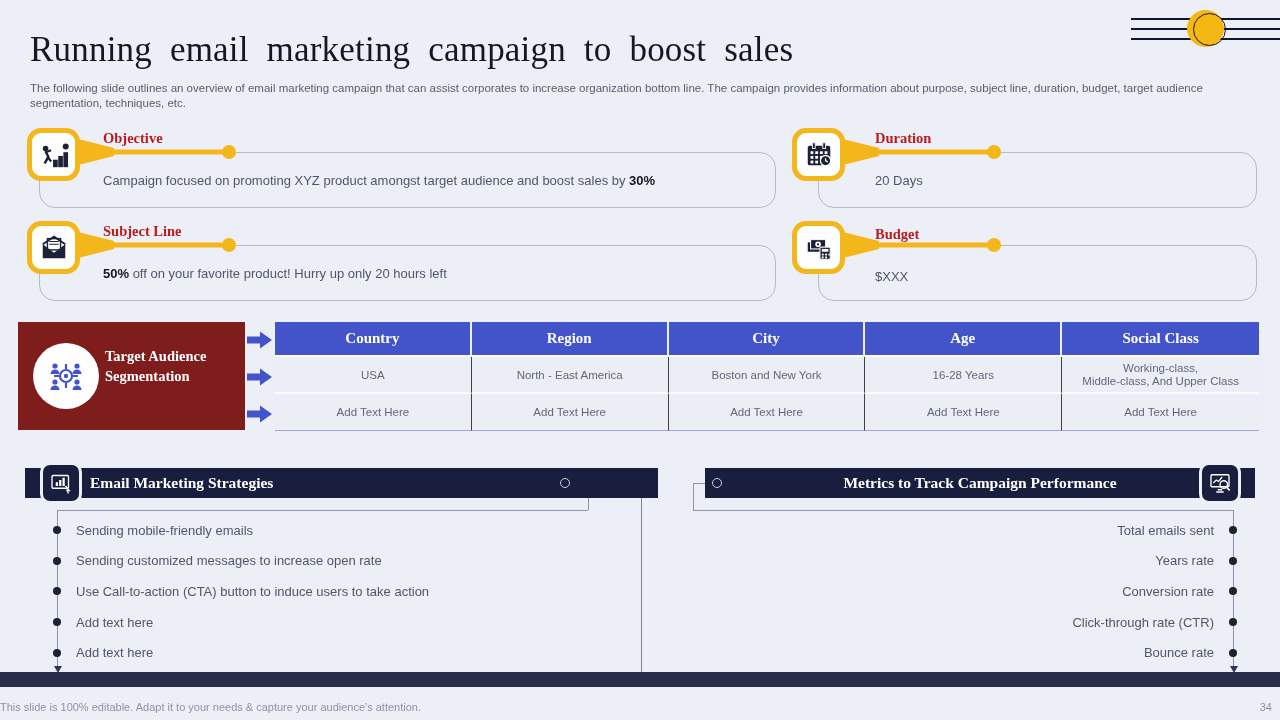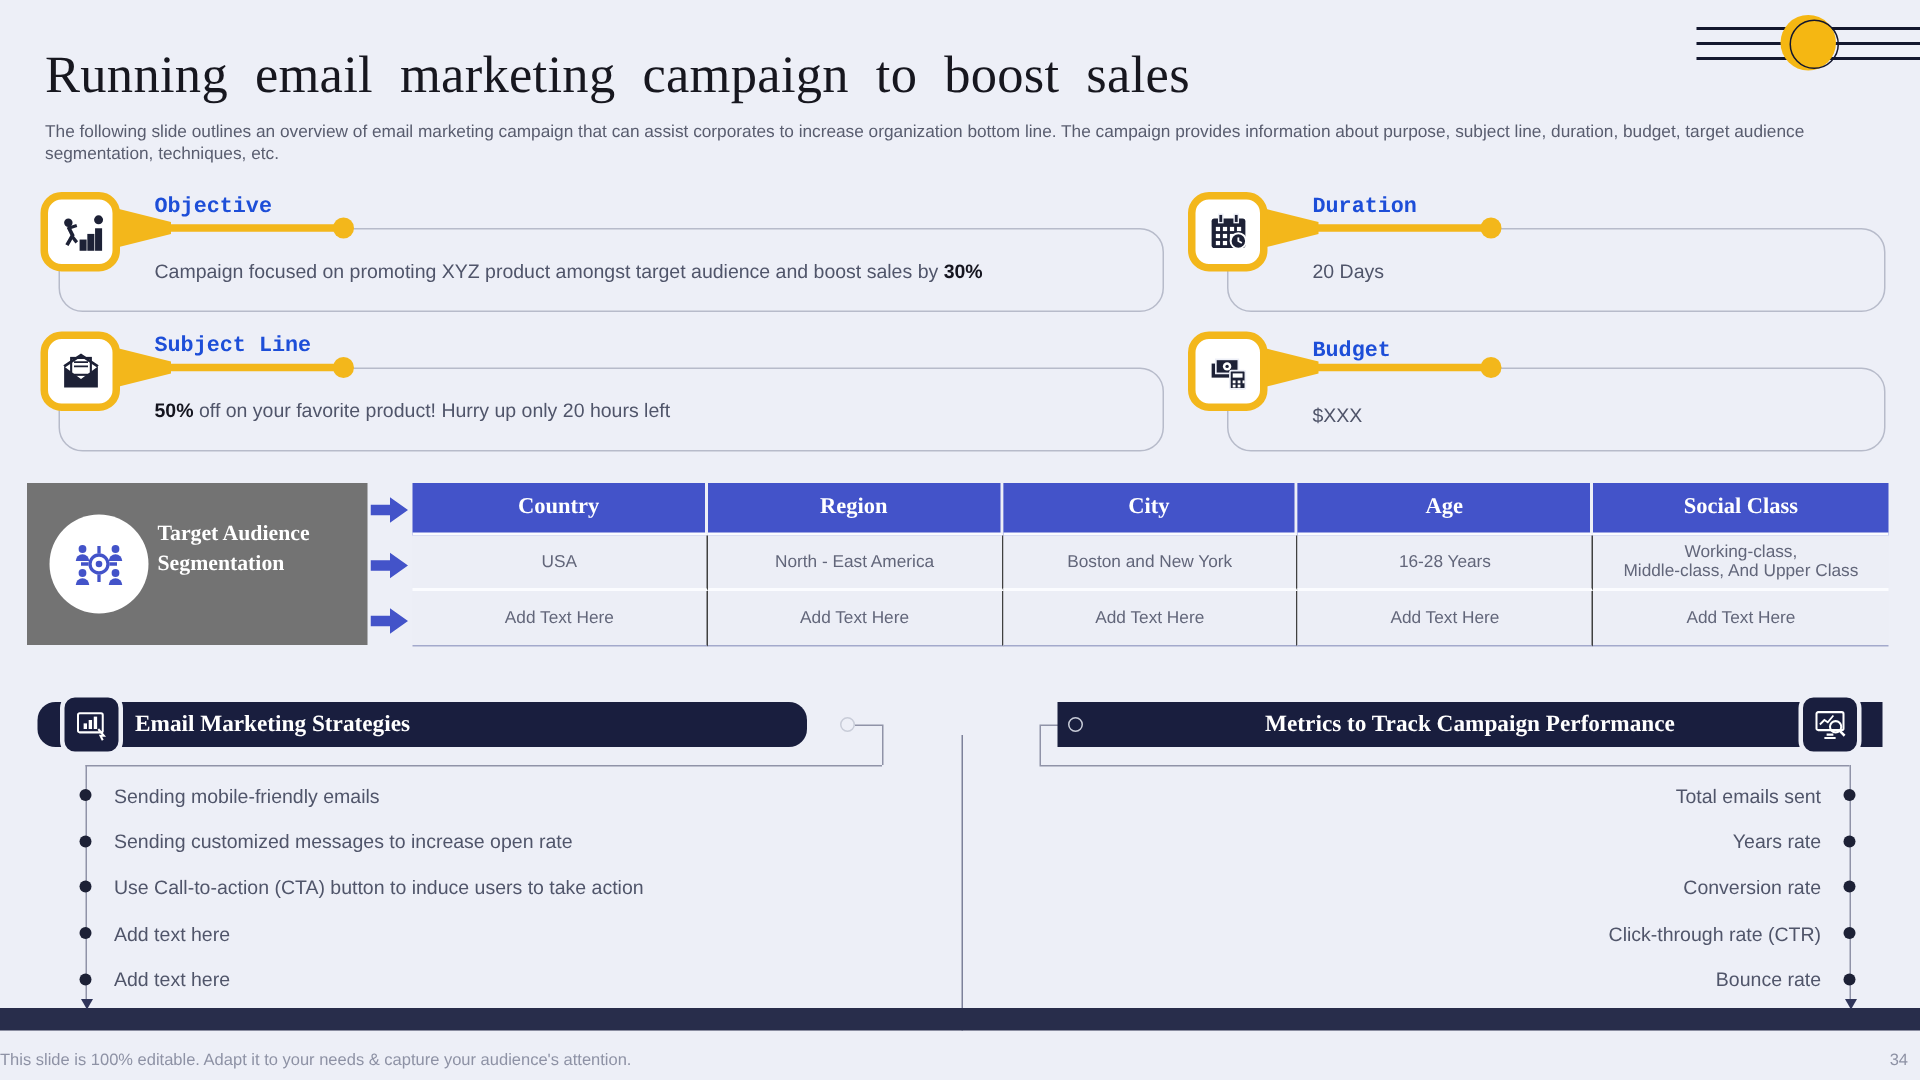--- a/index.html
+++ b/index.html
@@ -15,28 +15,28 @@
   .decor-line { position:absolute; height:2px; background:#13172e; left:1131px; width:149px; }
   .decor-circle-fill { position:absolute; left:1187px; top:10px; width:37px; height:37px;
                        border-radius:50%; background:#F5B712; }
   .decor-circle-ring { position:absolute; left:1193px; top:13px; width:33px; height:33px;
                        border-radius:50%; border:1.5px solid #13172e; }
 
   
   .co-box { position:absolute; height:56px; border:1px solid #b7bbca; border-radius:16px; }
   .co-icon { position:absolute; width:53px; height:53px; background:#fff; border:5px solid #F3B71B;
              border-radius:14px; display:flex; align-items:center; justify-content:center; z-index:3; }
-  .co-label { position:absolute; font-family:Liberation Mono, monospace; font-weight:bold;
-              font-size:14.5px; color:#1d4ed8; z-index:3; }
+  .co-label { position:absolute; font-family:Liberation Serif, serif; font-weight:bold;
+              font-size:14.5px; color:#b91c1c; z-index:3; }
   .co-text { position:absolute; font-size:13px; color:#50556a; z-index:2; }
   .co-text b { color:#15151f;margin-top:40px; }
   .co-pointer { position:absolute; z-index:2; }
 
   
-  .seg-box { position:absolute; left:18px; top:322px; width:227px; height:108px; background:#737373; }
+  .seg-box { position:absolute; left:18px; top:322px; width:227px; height:108px; background:#7f1d1d; }
   .seg-circle { position:absolute; left:15px; top:21px; width:66px; height:66px; background:#fff;
                 border-radius:50%; display:flex; align-items:center; justify-content:center; }
   .seg-label { position:absolute; left:87px; top:24px; width:125px; color:#fff;
                font-family:"Liberation Serif", serif; font-weight:bold; font-size:14.5px; line-height:20px; }
   .seg-arrow { position:absolute; left:247px; width:26px; height:22px; }
 
   
   .aud-table { position:absolute; left:275px; top:322px; width:984px; border-collapse:separate;
                border-spacing:0; table-layout:fixed; }
   .aud-table th { background:#4353C9; color:#fff; font-family:"Liberation Serif", serif;
@@ -247,21 +247,21 @@
       <tr>
         <td>Add Text Here</td>
         <td>Add Text Here</td>
         <td>Add Text Here</td>
         <td>Add Text Here</td>
         <td>Add Text Here</td>
       </tr>
     </tbody>
   </table>
 
-  <div class="sec-bar" style="left:25px; width:513px;border-radius:12px;">
+  <div class="sec-bar" style="left:25px; width:633px;">
     <div class="sec-title" style="padding-left:65px;">Email Marketing Strategies</div>
   </div>
   <div class="sec-icon" style="left:40px;">
     <svg width="24" height="24" viewBox="0 0 32 32">
       <rect x="4" y="6" width="22" height="17" rx="1.5" fill="none" stroke="#fff" stroke-width="1.8"></rect>
       <g fill="#fff">
         <rect x="9" y="15" width="3" height="5"></rect>
         <rect x="13.5" y="12" width="3" height="8"></rect>
         <rect x="18" y="9" width="3" height="11"></rect>
       </g>

